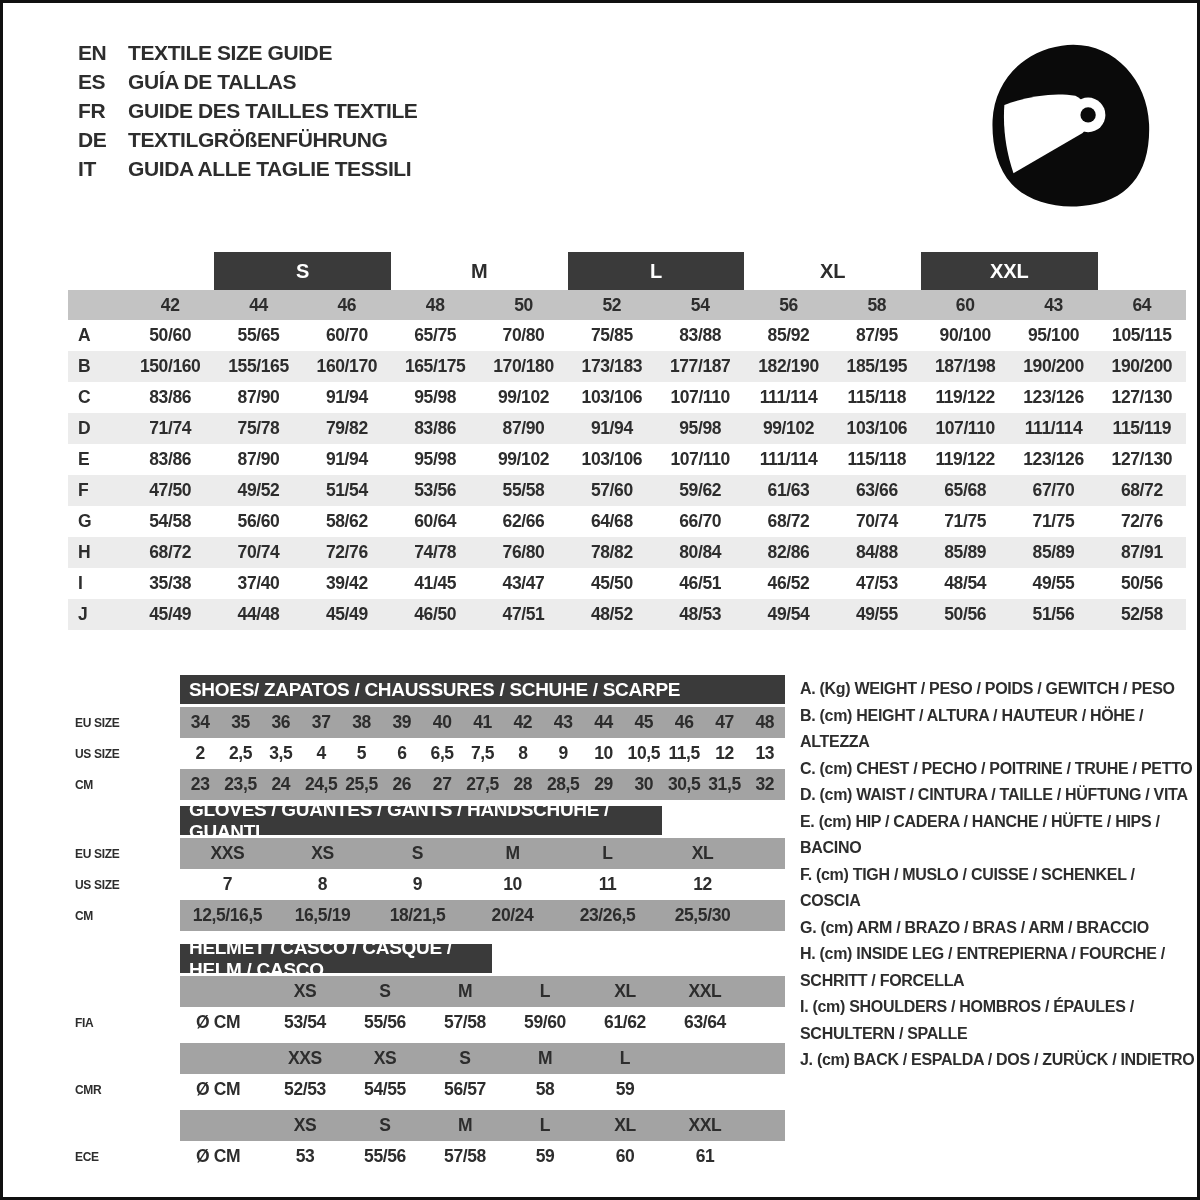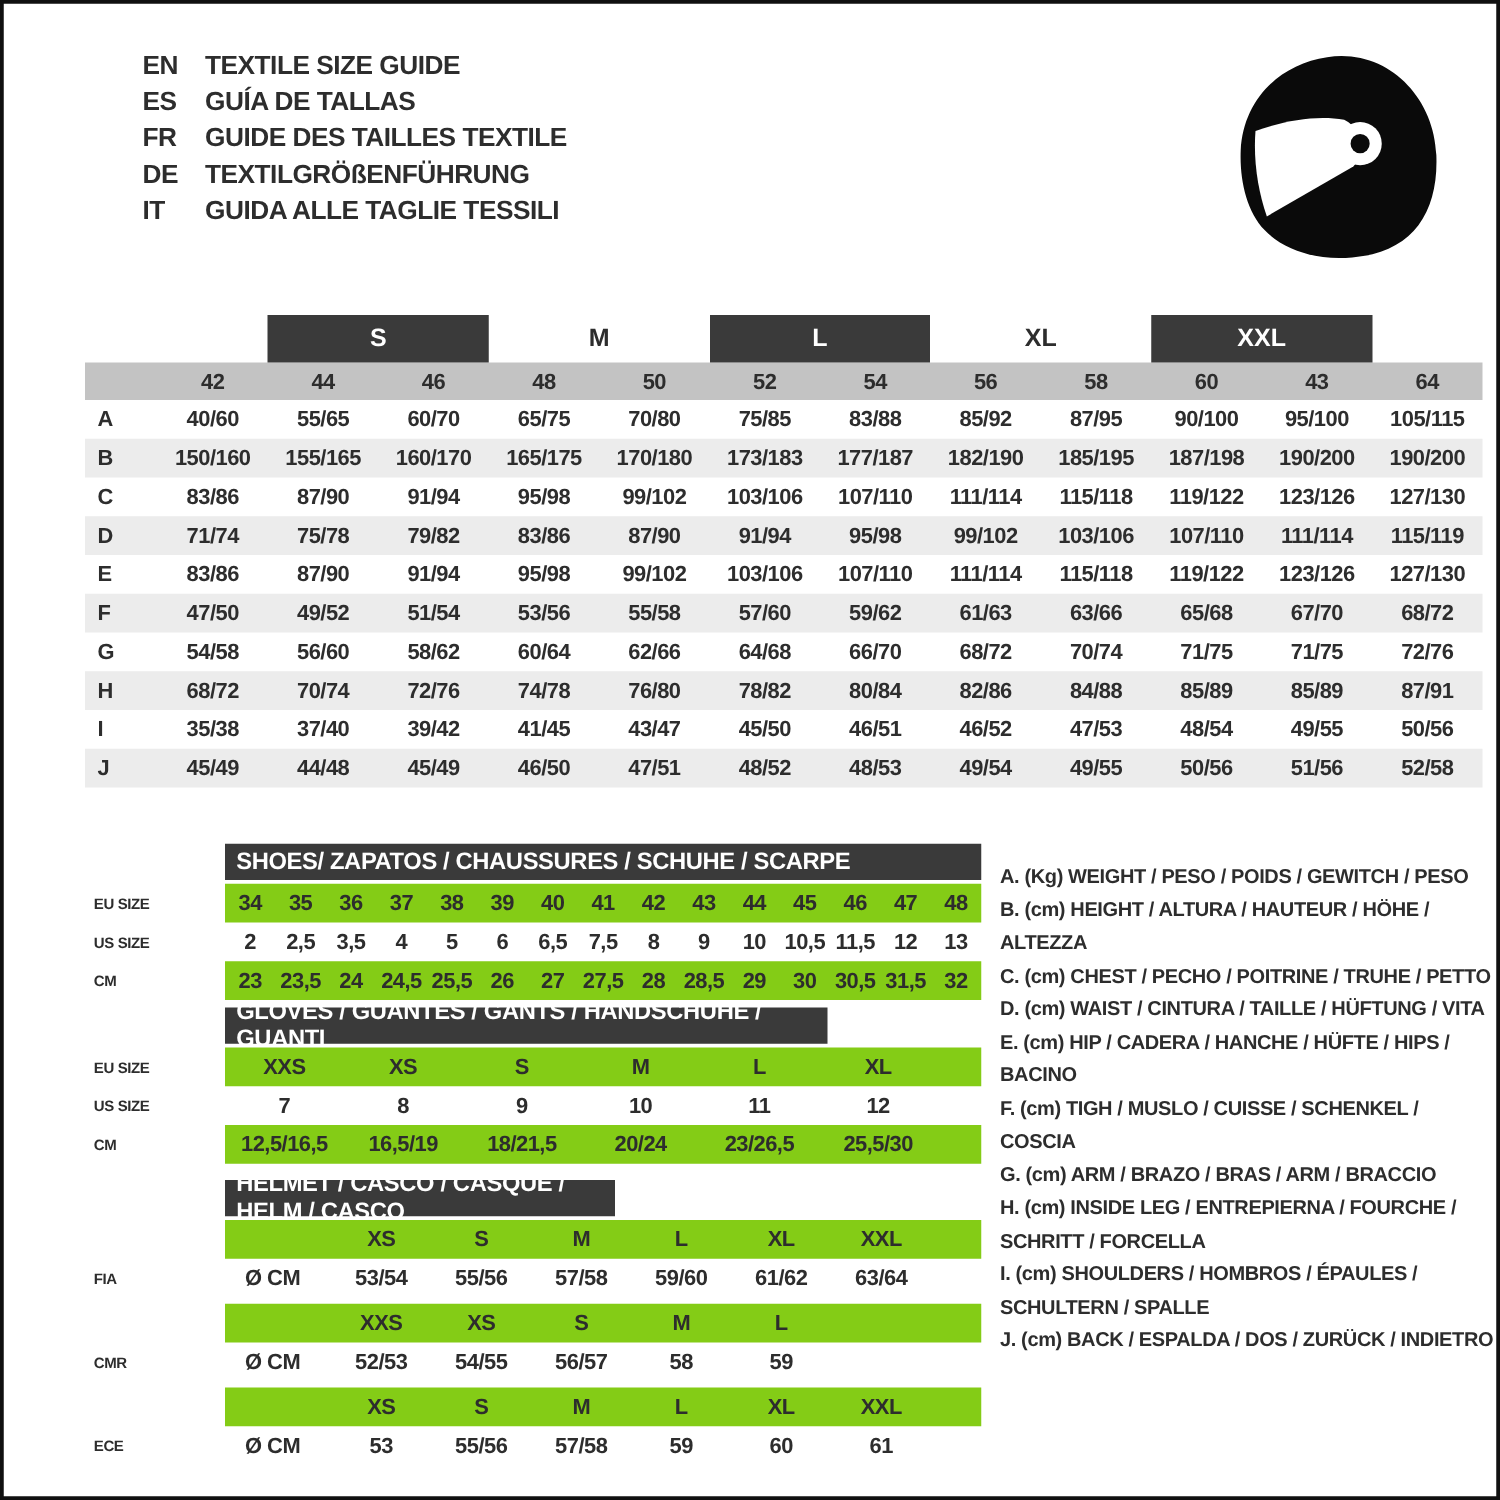--- a/index.html
+++ b/index.html
@@ -1,21 +1,21 @@
 <!DOCTYPE html>
 <html><head>
 <meta charset="utf-8">
 <style>
   html,body{margin:0;padding:0;}
   body{width:1200px;height:1200px;position:relative;background:#ffffff;
        font-family:"Liberation Sans",sans-serif;color:#2d2d2d;overflow:hidden;}
   .frame{position:absolute;inset:0;border:3px solid #101010;pointer-events:none;z-index:10;}
 
   
-  .lang-block{position:absolute;left:78px;top:38px;margin-left:36px;}
+  .lang-block{position:absolute;left:78px;top:38px;}
   .lang-row{display:flex;height:29px;align-items:center;font-weight:700;font-size:21px;letter-spacing:-0.4px;}
   .lang-code{width:50px;}
 
   
   .helmet-icon{position:absolute;left:978px;top:30px;width:182px;height:188px;}
 
   
   .main-table{position:absolute;left:68px;top:252px;width:1118px;}
   .grid13{display:grid;grid-template-columns:58px repeat(12,1fr);}
   .band-row{height:38px;}
@@ -31,31 +31,31 @@
   
   .sub{position:absolute;left:75px;width:710px;}
   .sub-line{display:grid;grid-template-columns:105px 605px;}
   .side-label{display:flex;align-items:center;font-weight:700;font-size:12px;letter-spacing:-0.3px;}
   .title-bar{background:#3a3a3a;color:#ffffff;font-weight:700;font-size:19px;height:29px;
        display:flex;align-items:center;padding-left:9px;box-sizing:border-box;letter-spacing:-0.3px;}
   .title-shoes{width:605px;}
   .title-gloves{width:482px;}
   .title-helmet{width:312px;}
   .sub-row{height:31px;display:grid;align-items:center;}
-  .sub-row.striped{background:#84cc16;}
+  .sub-row.striped{background:#a3a3a3;}
   .cell{display:flex;align-items:center;justify-content:center;font-weight:700;font-size:17.5px;letter-spacing:-0.4px;}
   .shoes-grid{grid-template-columns:repeat(15,1fr);}
   .gloves-grid{grid-template-columns:repeat(6,95px) 1fr;}
   .helmet-grid{grid-template-columns:85px repeat(6,80px) 1fr;}
   .unit-cell{justify-content:flex-start;padding-left:16px;}
   .hdr-gap{margin-top:5px;}
   .title-gap{margin-bottom:3px;}
 
   
-  .legend{position:absolute;left:800px;top:676px;width:398px;margin-top:13px;}
+  .legend{position:absolute;left:800px;top:676px;width:398px;}
   .legend-item{font-weight:700;font-size:16px;line-height:26.5px;letter-spacing:-0.3px;}
 </style>
 </head>
 <body>
 
 <div class="frame"></div>
 
 <div class="lang-block">
     <div class="lang-row">
       <span class="lang-code">EN</span>
@@ -106,21 +106,21 @@
       <div class="num-cell">54</div>
       <div class="num-cell">56</div>
       <div class="num-cell">58</div>
       <div class="num-cell">60</div>
       <div class="num-cell">43</div>
       <div class="num-cell">64</div>
     </div>
   <div>
       <div class="grid13 data-row">
         <div class="letter-cell">A</div>
-        <div class="val-cell">40/60</div>
+        <div class="val-cell">50/60</div>
         <div class="val-cell">55/65</div>
         <div class="val-cell">60/70</div>
         <div class="val-cell">65/75</div>
         <div class="val-cell">70/80</div>
         <div class="val-cell">75/85</div>
         <div class="val-cell">83/88</div>
         <div class="val-cell">85/92</div>
         <div class="val-cell">87/95</div>
         <div class="val-cell">90/100</div>
         <div class="val-cell">95/100</div>

